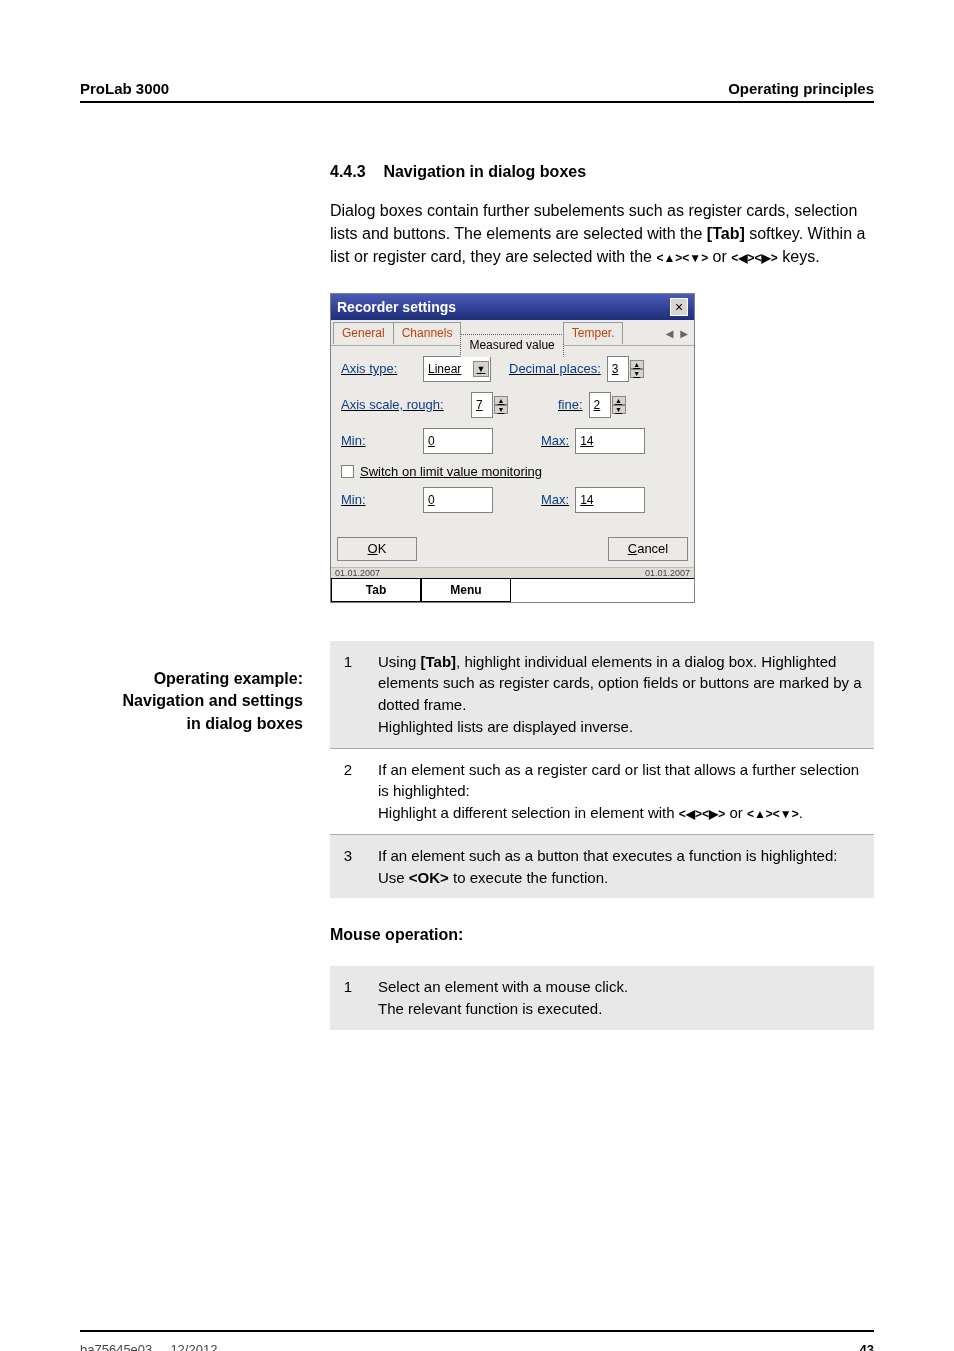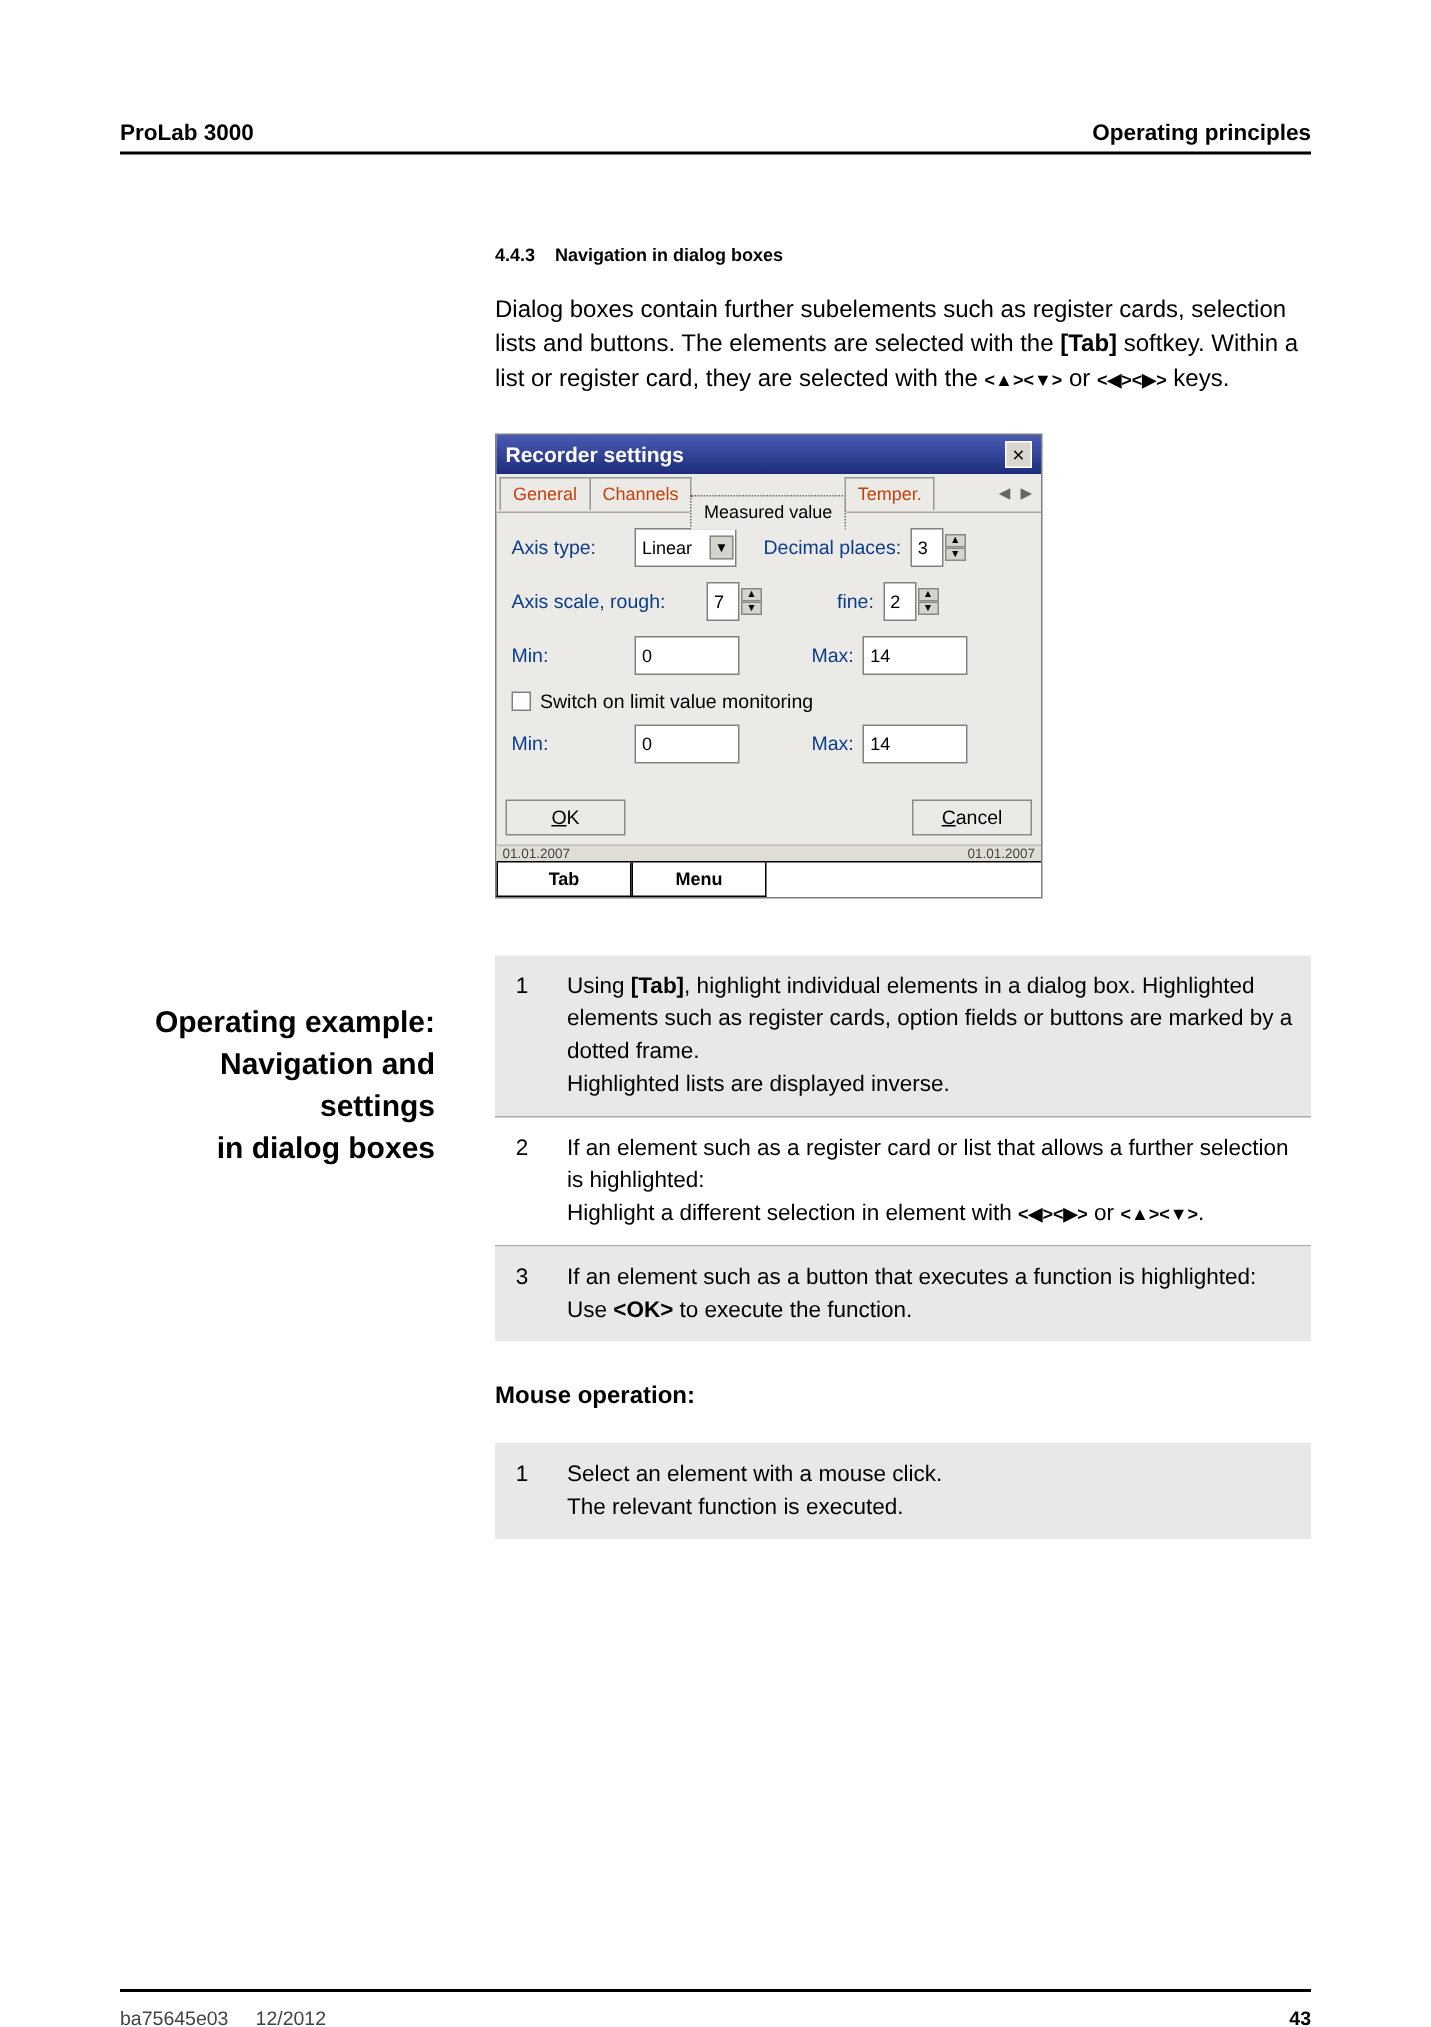--- a/index.html
+++ b/index.html
@@ -1,51 +1,51 @@
 <!DOCTYPE html>
 <html><head>
   <meta charset="utf-8">
   <style>
     * { margin:0; padding:0; box-sizing:border-box; }
     body { font-family:Arial,Helvetica,sans-serif; font-size:16px; color:#000; background:#fff; width:954px; padding:80px 80px 60px 80px; position:relative; }
     .top-row { display:flex; justify-content:space-between; font-weight:bold; font-size:15px; margin-bottom:4px; }
     .hr { border:none; border-top:2px solid #000; margin-bottom:60px; }
     .content-col { margin-left:250px; }
-    .sec-title { font-weight:bold; font-size:12px; margin-bottom:18px; }
+    .sec-title { font-weight:bold; font-size:16px; margin-bottom:18px; }
     .para { font-size:16px; line-height:1.45; margin-bottom:24px; }
     .bold { font-weight:bold; }
 
     
     .dialog { width:365px; border:1px solid #808080; background:#eceae6; font-family:Tahoma,Arial,sans-serif; font-size:13px; margin-bottom:38px; }
     .dialog-title { background:linear-gradient(#4a5bb5,#1d2d7a); color:#fff; font-weight:bold; padding:4px 6px; display:flex; justify-content:space-between; align-items:center; font-size:14px; }
     .dialog-title .xbtn { width:18px; height:18px; background:#d9d6cf; color:#000; text-align:center; line-height:16px; border:1px solid #fff; font-weight:normal; cursor:default; }
     .tab-row { display:flex; align-items:center; background:#eceae6; border-bottom:1px solid #aaa; padding:2px 0 0 2px; }
     .tab { padding:3px 8px 4px 8px; border:1px solid #999; border-bottom:none; background:#eceae6; font-size:12px; margin-right:-1px; position:relative; color:#c2410c; }
     .tab.active { background:#eceae6; border:1px dotted #666; border-bottom:1px solid #eceae6; top:12px; color:#000; }
     .tab-arrows { margin-left:auto; padding-right:4px; color:#666; font-size:10px; letter-spacing:2px; }
-    .dlg-body { padding:10px 10px 6px 10px; }
+    .dlg-body { padding:10px 10px 6px 10px;text-decoration:underline; }
     .row { display:flex; align-items:center; margin-bottom:10px; }
     .lbl { color:#0a3c8a; font-size:13px; }
     .txtfield { border:1px solid #808080; background:#fff; height:20px; padding:12px 4px; font-size:12px; display:inline-flex; align-items:center; }
     .drop { width:68px; display:inline-flex; align-items:center; justify-content:space-between; padding-right:1px; }
     .dropbtn { width:16px; height:16px; background:#d6d3cc; border:1px solid #888; text-align:center; font-size:9px; line-height:14px; }
     .spin { display:inline-flex; align-items:center; }
     .spin-input { width:22px; }
     .spin-btns { display:flex; flex-direction:column; margin-left:1px; }
     .spin-btns span { width:14px; height:9px; background:#d6d3cc; border:1px solid #888; font-size:7px; line-height:7px; text-align:center; }
     .chk { width:13px; height:13px; border:1px solid #808080; background:#fff; margin-right:6px; display:inline-block; }
     .btn { width:80px; height:24px; border:1px solid #888; background:#eceae6; text-align:center; line-height:22px; font-size:13px; }
     .btn u{ text-decoration:underline; }
     .btn-row { display:flex; justify-content:space-between; margin-top:4px; padding:4px 6px 6px 6px; }
     .timerow { display:flex; justify-content:space-between; font-size:9px; color:#444; padding:0 4px; border-top:1px solid #bbb; background:#e0ddd6; }
     .softkeys { display:flex; gap:0; border-top:1px solid #000; background:#fff; }
     .softkey { width:90px; text-align:center; font-size:12px; font-weight:bold; padding:4px 0; border:1px solid #000; border-top:none; }
 
     
-    .side-caption { position:absolute; left:80px; width:210px; text-align:right; font-weight:bold; font-size:20px; line-height:1.4; }
+    .side-caption { position:absolute; left:93px; width:210px; text-align:right; font-weight:bold; font-size:16px; line-height:1.4; }
     
     .steps { width:100%; border-collapse:collapse; margin-bottom:12px; }
     .steps td { padding:10px 12px; vertical-align:top; font-size:15px; line-height:1.45; }
     .steps td.num { width:36px; text-align:center; }
     .steps tr.shade td { background:#e8e8e8; }
     .divider { border:none; border-top:1px solid #aaa; }
 
     .mouse-h { font-weight:bold; margin:28px 0 22px 0; font-size:16px; }
     .tri { font-size:12px; }
 

